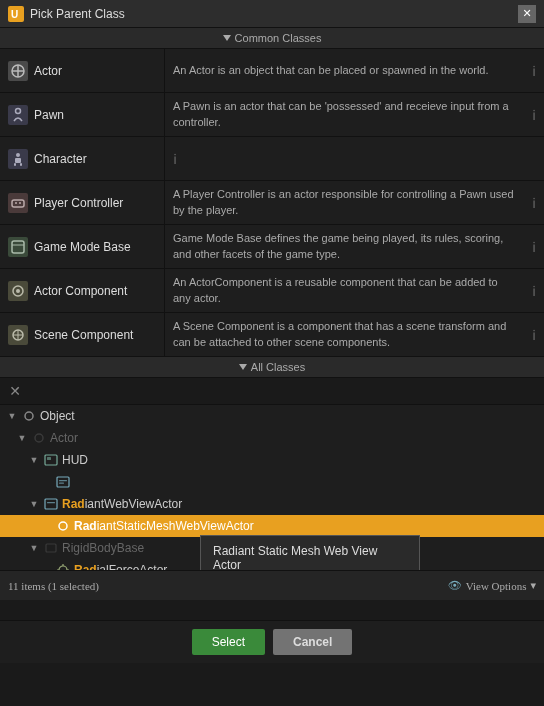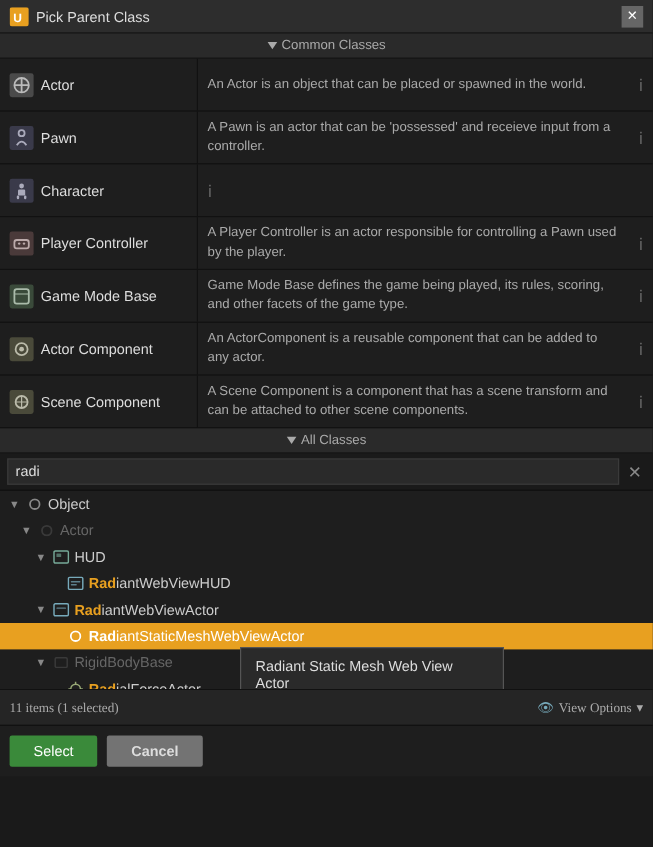--- a/index.html
+++ b/index.html
@@ -253,25 +253,26 @@
       gap: 4px;
       color: #aaa;
       font-size: 11px;
       cursor: pointer;
     }
 
     
     .button-bar {
       display: flex;
       align-items: center;
-      justify-content: flex-start;
+      justify-content: center;
       padding: 8px;
       background: #1e1e1e;
       gap: 8px;
       border-top: 1px solid #111;
+      margin-top: 20px;
     }
     .btn {
       padding: 6px 20px;
       font-size: 12px;
       cursor: pointer;
       border: none;
       border-radius: 2px;
     }
     .btn-select {
       background: #3a8a3a;
@@ -412,21 +413,20 @@
     <div class="class-info-icon">ℹ</div>
   </div>
 </div>
 
 <div class="section-header">
   <span class="triangle-down"></span>
   <span>All Classes</span>
 </div>
 
 <div class="search-bar">
-  <input class="search-input" type="text" value="radi" style="">
   <button class="search-clear">✕</button>
 </div>
 
 <div class="tree-area" style="height: 165px; position: relative;">
 
   <div class="tree-item">
     <div class="collapse-btn">▼</div>
     <div class="item-icon">
       <svg width="10" height="10" viewBox="0 0 10 10">
           <circle cx="5" cy="5" r="4" fill="none" stroke="#888" stroke-width="1.5"></circle>
@@ -458,21 +458,20 @@
 
   <div class="tree-item indent-3">
     <div style="width:12px"></div>
     <div class="item-icon icon-web">
       <svg width="14" height="14" viewBox="0 0 14 14">
           <rect x="1" y="2" width="12" height="10" rx="1" fill="none" stroke="#7ab" stroke-width="1.2"></rect>
           <rect x="3" y="5" width="8" height="1.2" rx="0.5" fill="#7ab" opacity="0.7"></rect>
           <rect x="3" y="7.5" width="5" height="1.2" rx="0.5" fill="#7ab" opacity="0.7"></rect>
         </svg>
     </div>
-    <span class="item-label"><span class="highlight">Rad</span>iantWebViewHUD</span>
   </div>
 
   <div class="tree-item indent-2">
     <div class="collapse-btn">▼</div>
     <div class="item-icon icon-web">
       <svg width="14" height="14" viewBox="0 0 14 14">
           <rect x="1" y="2" width="12" height="10" rx="1" fill="none" stroke="#7ab" stroke-width="1.2"></rect>
           <rect x="3" y="5" width="8" height="1.2" rx="0.5" fill="#7ab" opacity="0.7"></rect>
         </svg>
     </div>

